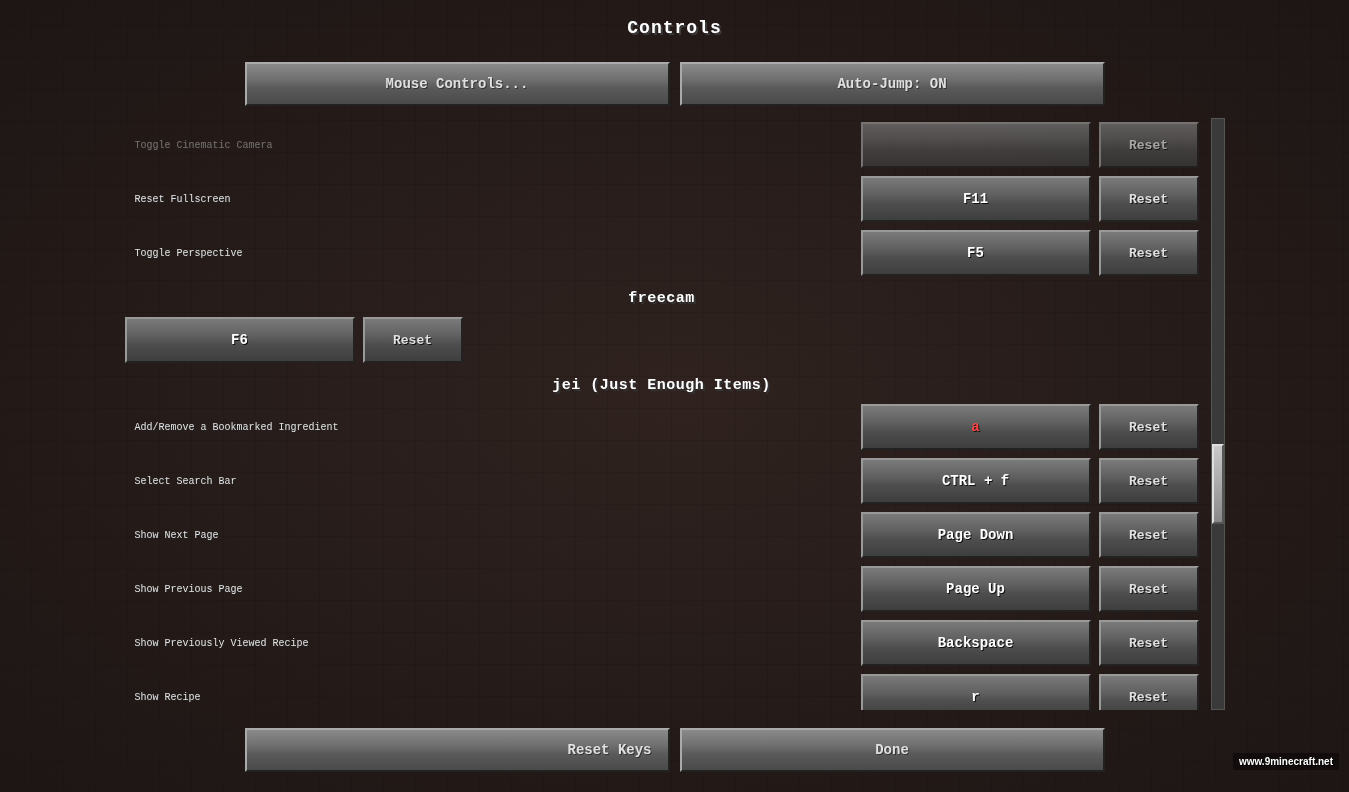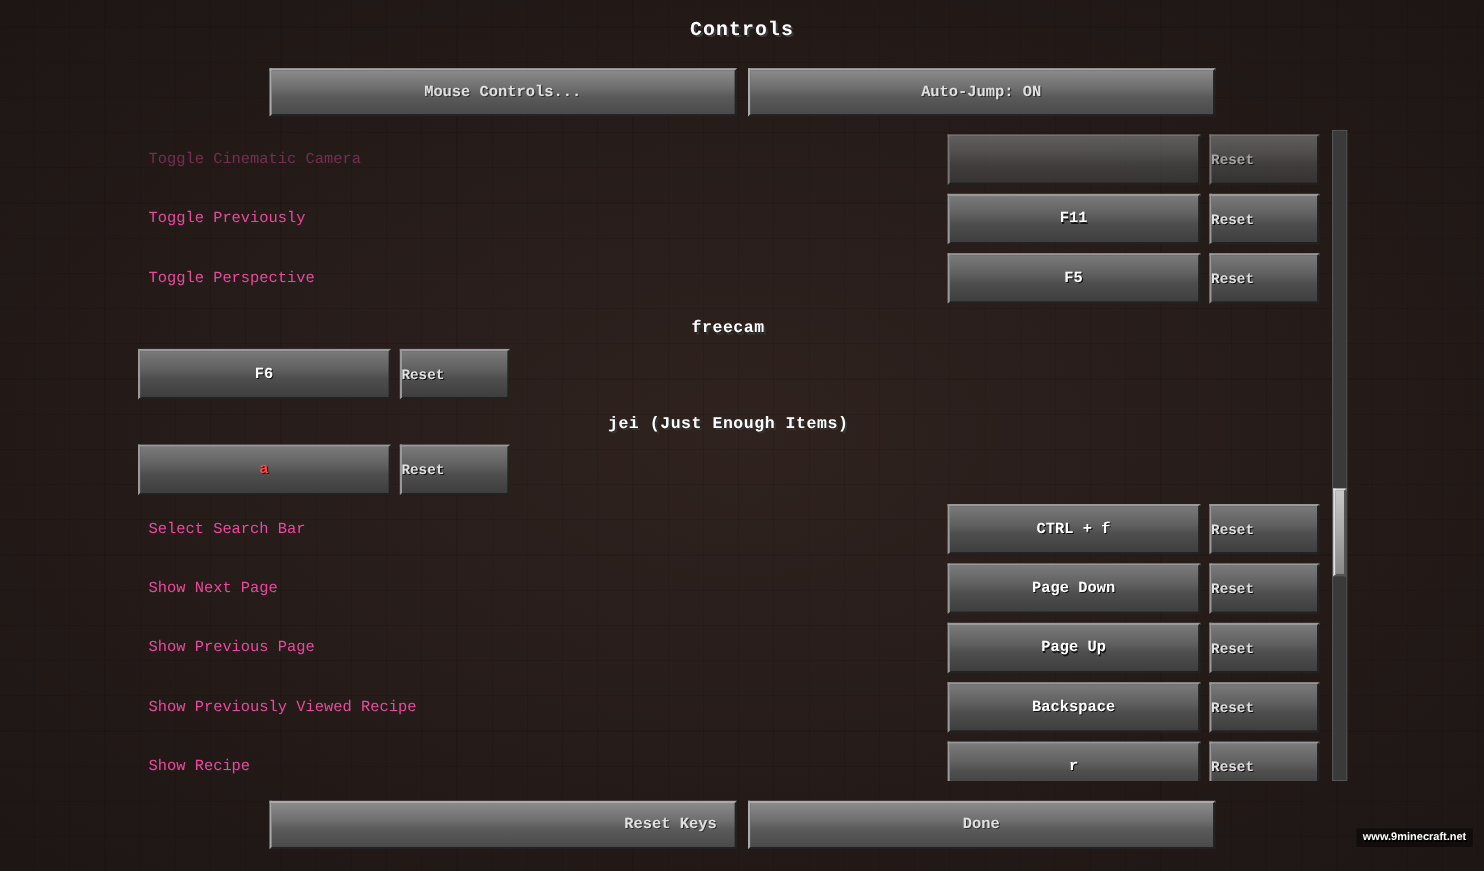--- a/index.html
+++ b/index.html
@@ -144,22 +144,22 @@
     
     .keybind-row {
       display: flex;
       align-items: center;
       padding: 4px 0;
       min-height: 52px;
     }
 
     .keybind-label {
       flex: 1;
-      color: #ec4899;
-      font-size: 14px;
+      color: #e5e5e5;
+      font-size: 10px;
       font-family: 'Courier New', monospace;
       padding-left: 10px;
       text-shadow: 1px 1px 0 #222;
     }
 
     .keybind-label.faded {
       opacity: 0.6;
     }
 
     .key-button {
@@ -196,20 +196,21 @@
       border-right: 2px solid #222222;
       border-bottom: 2px solid #222222;
       color: #e0e0e0;
       font-family: 'Courier New', monospace;
       font-size: 13px;
       font-weight: bold;
       cursor: pointer;
       text-align: center;
       display: flex;
       align-items: center;
+      justify-content: center;
       text-shadow: 1px 1px 0 #111;
     }
 
     
     .bottom-buttons {
       display: flex;
       gap: 10px;
       width: 860px;
       margin-bottom: 20px;
       margin-top: 8px;
@@ -266,21 +267,21 @@
         <span class="keybind-label faded">Toggle Cinematic Camera</span>
         <div class="key-button">
           <span></span>
         </div>
         <div class="reset-button">
           <span>Reset</span>
         </div>
       </div>
 
       <div class="keybind-row">
-        <span class="keybind-label">Toggle Previously</span>
+        <span class="keybind-label">Reset Fullscreen</span>
         <div class="key-button">
           <span>F11</span>
         </div>
         <div class="reset-button">
           <span>Reset</span>
         </div>
       </div>
 
       <div class="keybind-row">
         <span class="keybind-label">Toggle Perspective</span>
@@ -299,20 +300,21 @@
           <span>F6</span>
         </div>
         <div class="reset-button">
           <span>Reset</span>
         </div>
       </div>
 
       <div class="section-header">jei (Just Enough Items)</div>
 
       <div class="keybind-row">
+        <span class="keybind-label">Add/Remove a Bookmarked Ingredient</span>
         <div class="key-button conflict">
           <span>a</span>
         </div>
         <div class="reset-button">
           <span>Reset</span>
         </div>
       </div>
 
       <div class="keybind-row">
         <span class="keybind-label">Select Search Bar</span>

